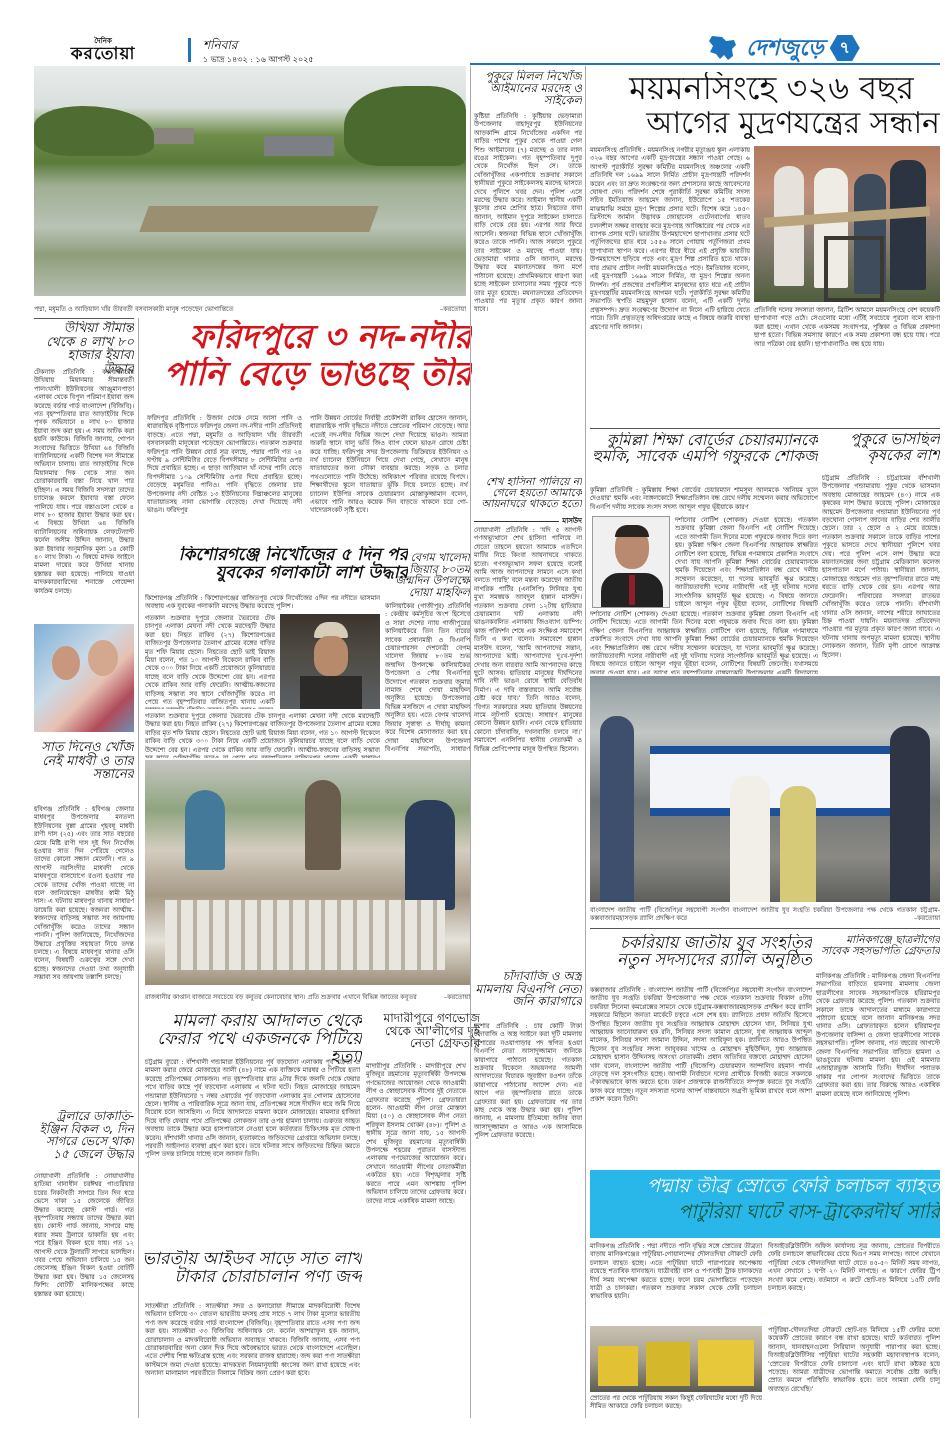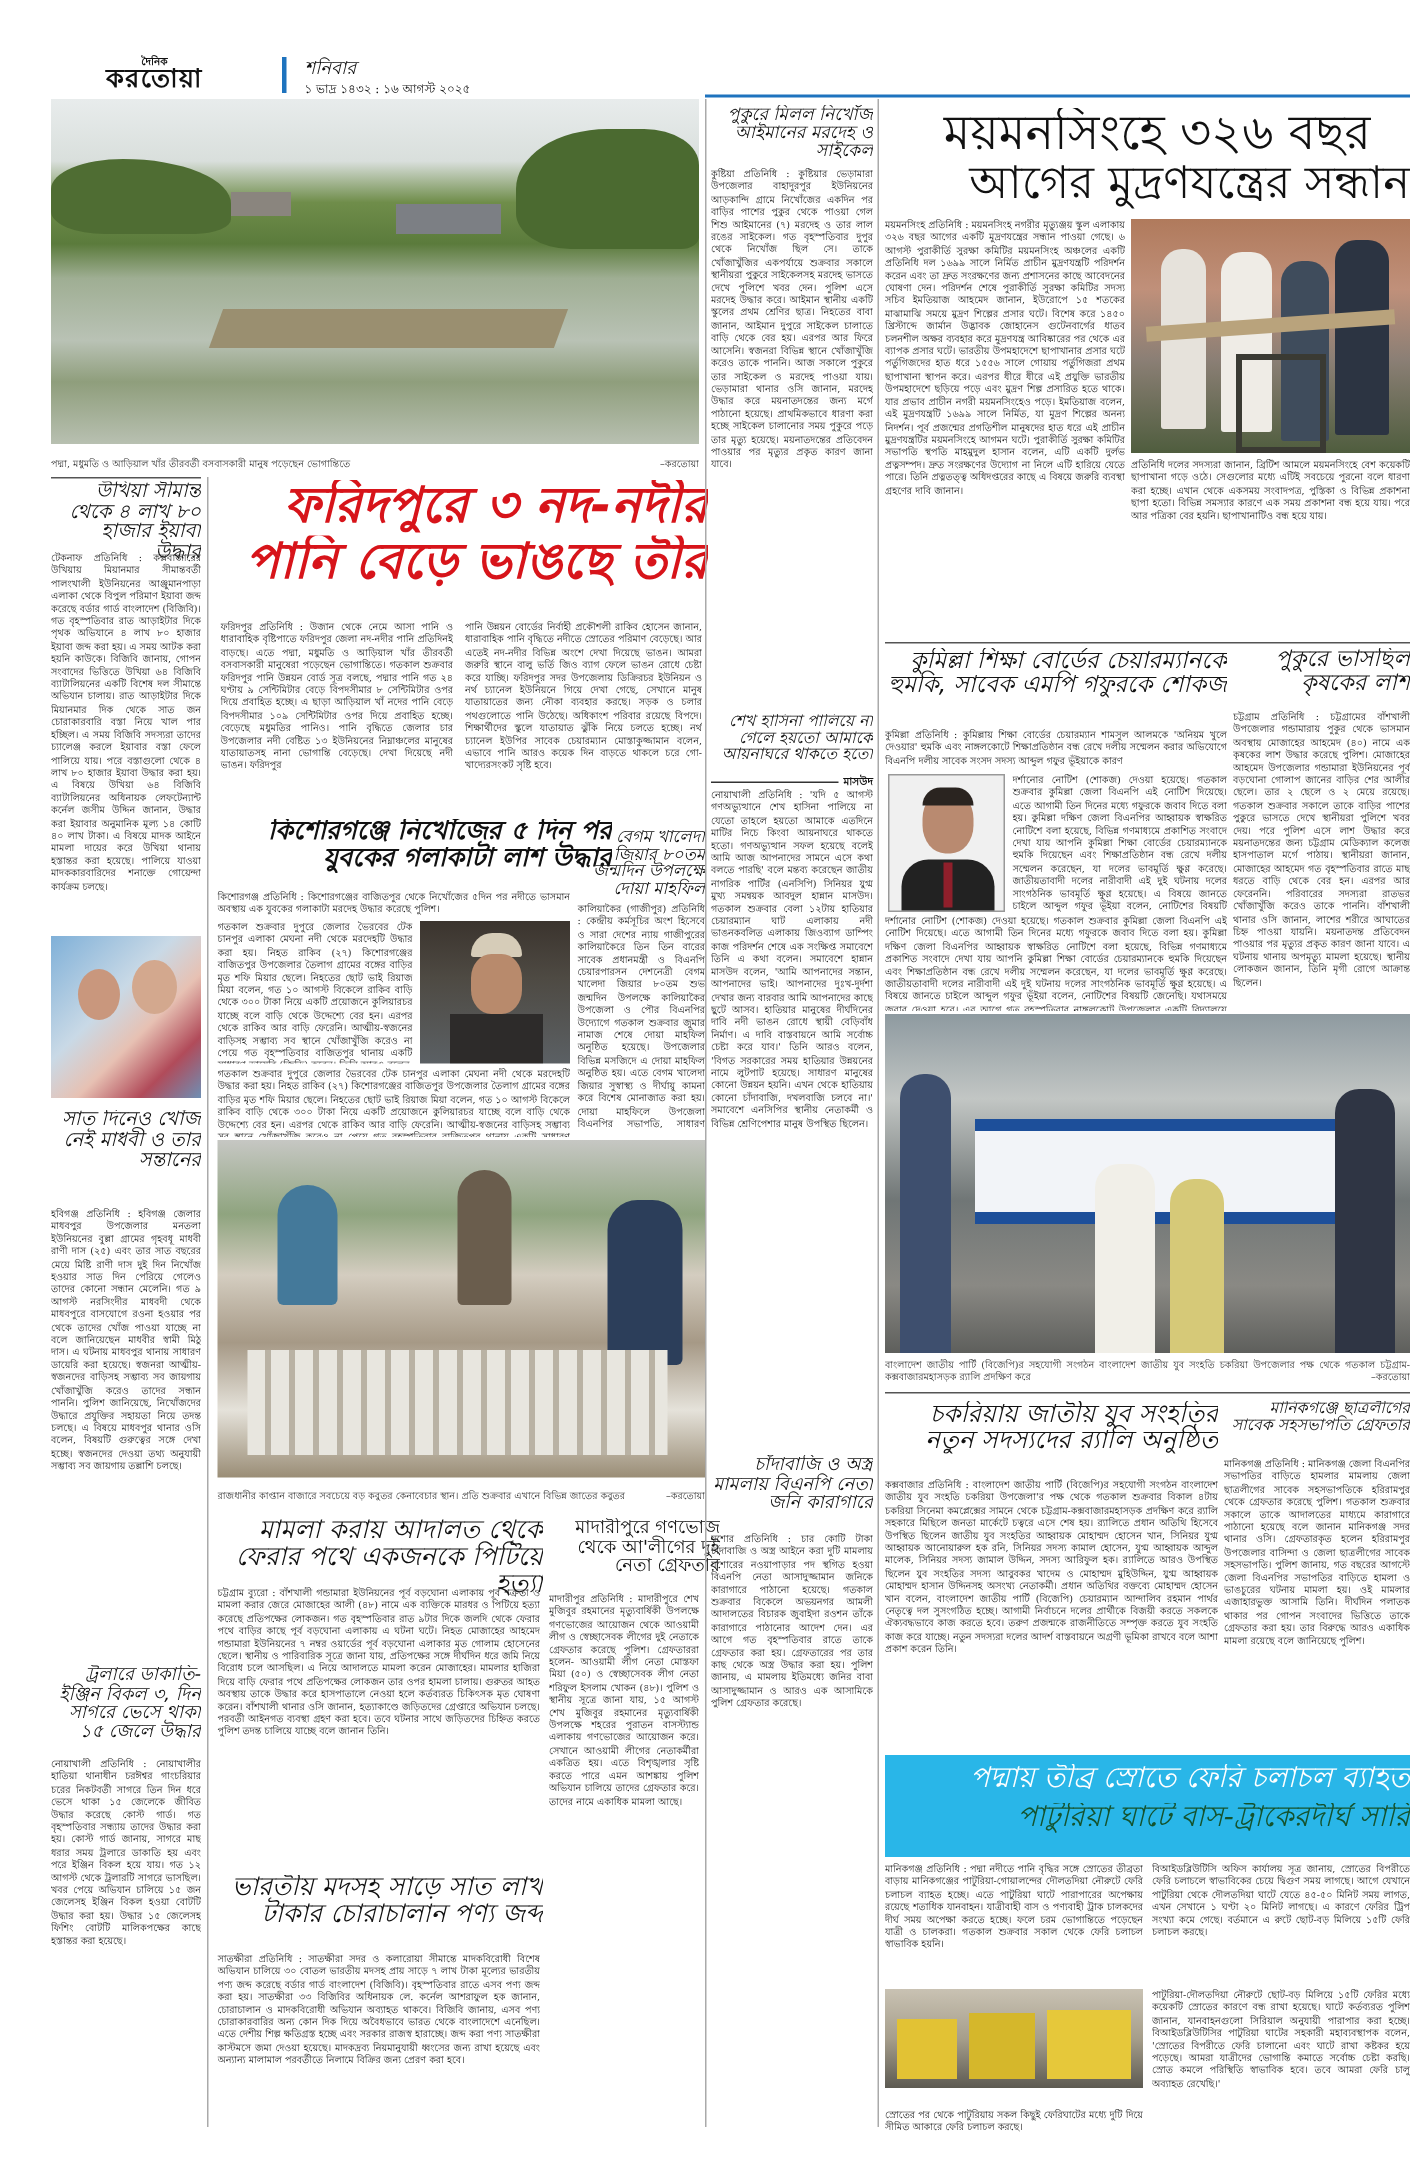--- a/index.html
+++ b/index.html
@@ -19,20 +19,29 @@
 
 <div class="abs" style="left:0;top:0;width:945px;height:64px;">
   <div class="abs" style="left:33px;top:37px;width:140px;height:24px;text-align:center;">
     <div style="font-family:'DejaVu Sans',sans-serif;font-weight:bold;font-size:7px;line-height:8px;">দৈনিক</div>
     <div style="font-family:'DejaVu Sans',sans-serif;font-weight:bold;font-size:17px;line-height:17px;letter-spacing:1px;">করতোয়া</div>
   </div>
   <div class="abs" style="left:188px;top:38px;width:3px;height:24px;background:#1e73be;"></div>
   <div class="abs" style="left:203px;top:36px;font-family:'DejaVu Serif',serif;font-style:italic;font-size:12px;">শনিবার</div>
   <div class="abs" style="left:203px;top:53px;font-family:'DejaVu Serif',serif;font-size:8px;white-space:nowrap;">১ ভাদ্র ১৪৩২ : ১৬ আগস্ট ২০২৫</div>
 
+  <div class="abs" style="left:706px;top:34px;width:230px;height:28px;display:flex;align-items:center;gap:6px;">
+    <svg width="34" height="28" viewBox="0 0 34 28">
+      <path d="M6 2 L16 3 L20 7 L28 6 L30 11 L26 15 L27 22 L22 26 L18 21 L14 25 L10 20 L4 18 L7 12 L3 7 Z" fill="#1e73be"></path>
+    </svg>
+    <span style="font-family:'DejaVu Sans',sans-serif;font-weight:bold;font-size:22px;color:#1e73be;font-style:italic;">দেশজুড়ে</span>
+    <span style="display:inline-flex;width:30px;height:26px;background:#1e73be;color:#fff;align-items:center;justify-content:center;clip-path:polygon(25% 0,75% 0,100% 50%,75% 100%,25% 100%,0 50%);">
+      <span style="font-weight:bold;font-size:16px;">৭</span>
+    </span>
+  </div>
   <div class="abs" style="left:470px;top:63px;width:470px;height:2px;background:#1e73be;"></div>
 </div>
 
 <div class="abs photo" style="left:34px;top:66px;width:432px;height:230px;background:linear-gradient(180deg,#e8ecec 0%,#d9dfdc 18%,#6f8d4a 30%,#5b7b3c 42%,#9fae93 52%,#b9c2b5 70%,#8f9e7c 82%,#b8c0b1 100%);">
   <div class="abs" style="left:230px;top:70px;width:70px;height:20px;background:#7c7f84;"></div>
   <div class="abs" style="left:120px;top:62px;width:40px;height:16px;background:#8a857e;"></div>
   <div class="abs" style="left:0;top:40px;width:120px;height:50px;background:#4f6d33;border-radius:40% 60% 20% 30%;"></div>
   <div class="abs" style="left:310px;top:20px;width:122px;height:80px;background:#4b6a30;border-radius:50% 30% 10% 30%;"></div>
   <div class="abs" style="left:110px;top:140px;width:230px;height:26px;background:#9a8f70;transform:skewX(-20deg);"></div>
 </div>
@@ -84,21 +93,21 @@
   <div class="abs" style="left:20px;top:140px;width:280px;height:70px;background:repeating-linear-gradient(90deg,#e8e6df 0 12px,#b9b2a4 12px 16px);"></div>
 </div>
 <div class="abs caption" style="left:145px;top:992px;width:325px;">
   <span style="overflow:hidden;text-overflow:clip;">রাজধানীর কাপ্তান বাজারে সবচেয়ে বড় কবুতর কেনাবেচার স্থান। প্রতি শুক্রবার এখানে বিভিন্ন জাতের কবুতর</span>
   <span>–করতোয়া</span>
 </div>
 
 <div class="abs hl" style="left:142px;top:1012px;width:220px;font-size:17px;font-style:italic;">মামলা করায় আদালত থেকে ফেরার পথে একজনকে পিটিয়ে হত্যা</div>
 <div class="abs txt" style="left:145px;top:1058px;width:215px;height:186px;">চট্টগ্রাম ব্যুরো : বাঁশখালী গন্ডামারা ইউনিয়নের পূর্ব বড়ঘোনা এলাকায় পূর্ব শত্রুতা ও মামলা করার জেরে মোজাহের আলী (৪৮) নামে এক ব্যক্তিকে মারধর ও পিটিয়ে হত্যা করেছে প্রতিপক্ষের লোকজন। গত বৃহস্পতিবার রাত ৯টার দিকে জলদি থেকে ফেরার পথে বাড়ির কাছে পূর্ব বড়ঘোনা এলাকায় এ ঘটনা ঘটে। নিহত মোজাহের আহমেদ গন্ডামারা ইউনিয়নের ৭ নম্বর ওয়ার্ডের পূর্ব বড়ঘোনা এলাকার মৃত গোলাম হোসেনের ছেলে। স্থানীয় ও পারিবারিক সূত্রে জানা যায়, প্রতিপক্ষের সঙ্গে দীর্ঘদিন ধরে জমি নিয়ে বিরোধ চলে আসছিল। এ নিয়ে আদালতে মামলা করেন মোজাহের। মামলার হাজিরা দিয়ে বাড়ি ফেরার পথে প্রতিপক্ষের লোকজন তার ওপর হামলা চালায়। গুরুতর আহত অবস্থায় তাকে উদ্ধার করে হাসপাতালে নেওয়া হলে কর্তব্যরত চিকিৎসক মৃত ঘোষণা করেন। বাঁশখালী থানার ওসি জানান, হত্যাকাণ্ডে জড়িতদের গ্রেপ্তারে অভিযান চলছে। পরবর্তী আইনগত ব্যবস্থা গ্রহণ করা হবে। তবে ঘটনার সাথে জড়িতদের চিহ্নিত করতে পুলিশ তদন্ত চালিয়ে যাচ্ছে বলে জানান তিনি।</div>
 
-<div class="abs hl" style="left:142px;top:1250px;width:220px;font-size:17px;font-style:italic;">ভারতীয় মদসহ সাড়ে সাত লাখ টাকার চোরাচালান পণ্য জব্দ</div>
+<div class="abs hl" style="left:142px;top:1250px;width:220px;font-size:17px;font-style:italic;">ভারতীয় আইডব সাড়ে সাত লাখ টাকার চোরাচালান পণ্য জব্দ</div>
 <div class="abs txt" style="left:145px;top:1302px;width:215px;height:115px;">সাতক্ষীরা প্রতিনিধি : সাতক্ষীরা সদর ও কলারোয়া সীমান্তে মাদকবিরোধী বিশেষ অভিযান চালিয়ে ৩০ বোতল ভারতীয় মদসহ প্রায় সাড়ে ৭ লাখ টাকা মূল্যের ভারতীয় পণ্য জব্দ করেছে বর্ডার গার্ড বাংলাদেশ (বিজিবি)। বৃহস্পতিবার রাতে এসব পণ্য জব্দ করা হয়। সাতক্ষীরা ৩৩ বিজিবির অধিনায়ক লে. কর্নেল আশরাফুল হক জানান, চোরাচালান ও মাদকবিরোধী অভিযান অব্যাহত থাকবে। বিজিবি জানায়, এসব পণ্য চোরাকারবারির অন্য কোন দিক দিয়ে অবৈধভাবে ভারত থেকে বাংলাদেশে এনেছিল। এতে দেশীয় শিল্প ক্ষতিগ্রস্ত হচ্ছে এবং সরকার রাজস্ব হারাচ্ছে। জব্দ করা পণ্য সাতক্ষীরা কাস্টমসে জমা দেওয়া হয়েছে। মাদকদ্রব্য নিয়মানুযায়ী ধ্বংসের জন্য রাখা হয়েছে এবং অন্যান্য মালামাল পরবর্তীতে নিলামে বিক্রির জন্য প্রেরণ করা হবে।</div>
 
 <div class="abs hl" style="left:380px;top:1012px;width:100px;font-size:12px;">মাদারীপুরে গণভোজ থেকে আ'লীগের দুই নেতা গ্রেফতার</div>
 <div class="abs txt" style="left:366px;top:1062px;width:100px;height:355px;">মাদারীপুর প্রতিনিধি : মাদারীপুরে শেখ মুজিবুর রহমানের মৃত্যুবার্ষিকী উপলক্ষে গণভোজের আয়োজন থেকে আওয়ামী লীগ ও স্বেচ্ছাসেবক লীগের দুই নেতাকে গ্রেফতার করেছে পুলিশ। গ্রেফতাররা হলেন- আওয়ামী লীগ নেতা মোস্তফা মিয়া (৫০) ও স্বেচ্ছাসেবক লীগ নেতা শরিফুল ইসলাম খোকন (৪৮)। পুলিশ ও স্থানীয় সূত্রে জানা যায়, ১৫ আগস্ট শেখ মুজিবুর রহমানের মৃত্যুবার্ষিকী উপলক্ষে শহরের পুরাতন বাসস্ট্যান্ড এলাকায় গণভোজের আয়োজন করে। সেখানে আওয়ামী লীগের নেতাকর্মীরা একত্রিত হয়। এতে বিশৃঙ্খলার সৃষ্টি করতে পারে এমন আশঙ্কায় পুলিশ অভিযান চালিয়ে তাদের গ্রেফতার করে। তাদের নামে একাধিক মামলা আছে।</div>
 
 <div class="abs vrule" style="left:470px;top:66px;height:1352px;"></div>
 
 <div class="abs hl" style="left:474px;top:70px;width:108px;font-size:11.5px;font-style:italic;">পুকুরে মিলল নিখোঁজ আইমানের মরদেহ ও সাইকেল</div>
 <div class="abs txt" style="left:474px;top:112px;width:108px;height:362px;">কুষ্টিয়া প্রতিনিধি : কুষ্টিয়ার ভেড়ামারা উপজেলার বাহাদুরপুর ইউনিয়নের আড়কান্দি গ্রামে নিখোঁজের একদিন পর বাড়ির পাশের পুকুর থেকে পাওয়া গেল শিশু আইমানের (৭) মরদেহ ও তার লাল রঙের সাইকেল। গত বৃহস্পতিবার দুপুর থেকে নিখোঁজ ছিল সে। তাকে খোঁজাখুঁজির একপর্যায়ে শুক্রবার সকালে স্থানীয়রা পুকুরে সাইকেলসহ মরদেহ ভাসতে দেখে পুলিশে খবর দেন। পুলিশ এসে মরদেহ উদ্ধার করে। আইমান স্থানীয় একটি স্কুলের প্রথম শ্রেণির ছাত্র। নিহতের বাবা জানান, আইমান দুপুরে সাইকেল চালাতে বাড়ি থেকে বের হয়। এরপর আর ফিরে আসেনি। স্বজনরা বিভিন্ন স্থানে খোঁজাখুঁজি করেও তাকে পাননি। আজ সকালে পুকুরে তার সাইকেল ও মরদেহ পাওয়া যায়। ভেড়ামারা থানার ওসি জানান, মরদেহ উদ্ধার করে ময়নাতদন্তের জন্য মর্গে পাঠানো হয়েছে। প্রাথমিকভাবে ধারণা করা হচ্ছে সাইকেল চালানোর সময় পুকুরে পড়ে তার মৃত্যু হয়েছে। ময়নাতদন্তের প্রতিবেদন পাওয়ার পর মৃত্যুর প্রকৃত কারণ জানা যাবে।</div>
 
@@ -165,14 +174,14 @@
   <div class="hl" style="color:#fff;font-size:19px;font-style:italic;margin-top:6px;white-space:nowrap;">পদ্মায় তীব্র স্রোতে ফেরি চলাচল ব্যাহত</div>
   <div class="hl" style="color:#14532d;font-size:19px;font-style:italic;margin-top:6px;white-space:nowrap;">পাটুরিয়া ঘাটে বাস-ট্রাকেরদীর্ঘ সারি</div>
 </div>
 <div class="abs txt" style="left:590px;top:1242px;width:172px;height:82px;">মানিকগঞ্জ প্রতিনিধি : পদ্মা নদীতে পানি বৃদ্ধির সঙ্গে স্রোতের তীব্রতা বাড়ায় মানিকগঞ্জের পাটুরিয়া-গোয়ালন্দের দৌলতদিয়া নৌরুটে ফেরি চলাচল ব্যাহত হচ্ছে। এতে পাটুরিয়া ঘাটে পারাপারের অপেক্ষায় রয়েছে শতাধিক যানবাহন। যাত্রীবাহী বাস ও পণ্যবাহী ট্রাক চালকদের দীর্ঘ সময় অপেক্ষা করতে হচ্ছে। ফলে চরম ভোগান্তিতে পড়েছেন যাত্রী ও চালকরা। গতকাল শুক্রবার সকাল থেকে ফেরি চলাচল স্বাভাবিক হয়নি।</div>
 <div class="abs txt" style="left:768px;top:1242px;width:172px;height:82px;">বিআইডব্লিউটিসি অফিস কার্যালয় সূত্র জানায়, স্রোতের বিপরীতে ফেরি চলাচলে স্বাভাবিকের চেয়ে দ্বিগুণ সময় লাগছে। আগে যেখানে পাটুরিয়া থেকে দৌলতদিয়া ঘাটে যেতে ৪৫-৫০ মিনিট সময় লাগত, এখন সেখানে ১ ঘণ্টা ২০ মিনিট লাগছে। এ কারণে ফেরির ট্রিপ সংখ্যা কমে গেছে। বর্তমানে এ রুটে ছোট-বড় মিলিয়ে ১৫টি ফেরি চলাচল করছে।</div>
 <div class="abs photo" style="left:590px;top:1326px;width:172px;height:66px;background:linear-gradient(180deg,#c9c2b3 0%,#a69e8b 50%,#5c5a52 100%);">
   <div class="abs" style="left:8px;top:20px;width:40px;height:40px;background:#e2c234;"></div>
   <div class="abs" style="left:56px;top:16px;width:44px;height:44px;background:#d5b72b;"></div>
   <div class="abs" style="left:108px;top:14px;width:56px;height:46px;background:#e6c83a;"></div>
 </div>
-<div class="abs txt" style="left:590px;top:1394px;width:172px;height:24px;margin-top:12px;">স্রোতের পর থেকে পাটুরিয়ায় সকল কিছুই ফেরিঘাটের মধ্যে দুটি দিয়ে সীমিত আকারে ফেরি চলাচল করছে।</div>
+<div class="abs txt" style="left:590px;top:1394px;width:172px;height:24px;">স্রোতের পর থেকে পাটুরিয়ায় সকল কিছুই ফেরিঘাটের মধ্যে দুটি দিয়ে সীমিত আকারে ফেরি চলাচল করছে।</div>
 <div class="abs txt" style="left:768px;top:1326px;width:172px;height:92px;">পাটুরিয়া-দৌলতদিয়া নৌরুটে ছোট-বড় মিলিয়ে ১৫টি ফেরির মধ্যে কয়েকটি স্রোতের কারণে বন্ধ রাখা হয়েছে। ঘাটে কর্তব্যরত পুলিশ জানান, যানবাহনগুলো সিরিয়াল অনুযায়ী পারাপার করা হচ্ছে। বিআইডব্লিউটিসির পাটুরিয়া ঘাটের সহকারী মহাব্যবস্থাপক বলেন, 'স্রোতের বিপরীতে ফেরি চালানো এবং ঘাটে রাখা কষ্টকর হয়ে পড়েছে। আমরা যাত্রীদের ভোগান্তি কমাতে সর্বোচ্চ চেষ্টা করছি। স্রোত কমলে পরিস্থিতি স্বাভাবিক হবে। তবে আমরা ফেরি চালু অব্যাহত রেখেছি।'</div>
 
 </body></html>

